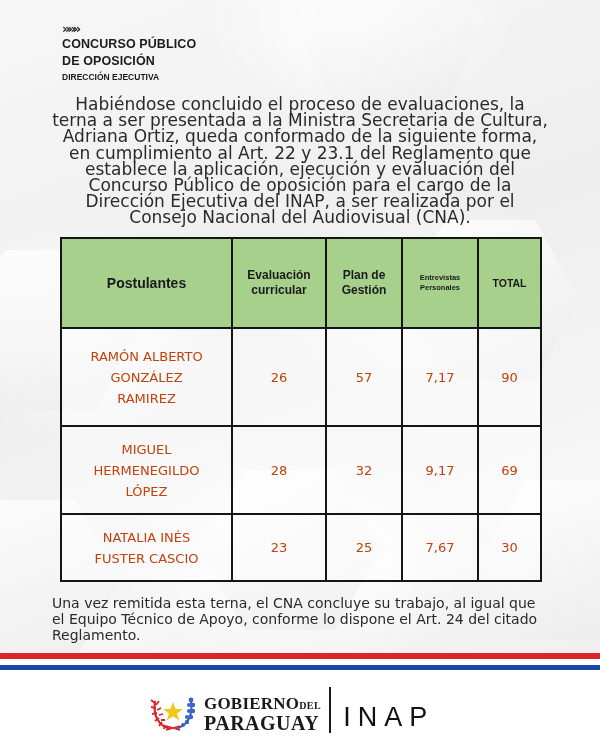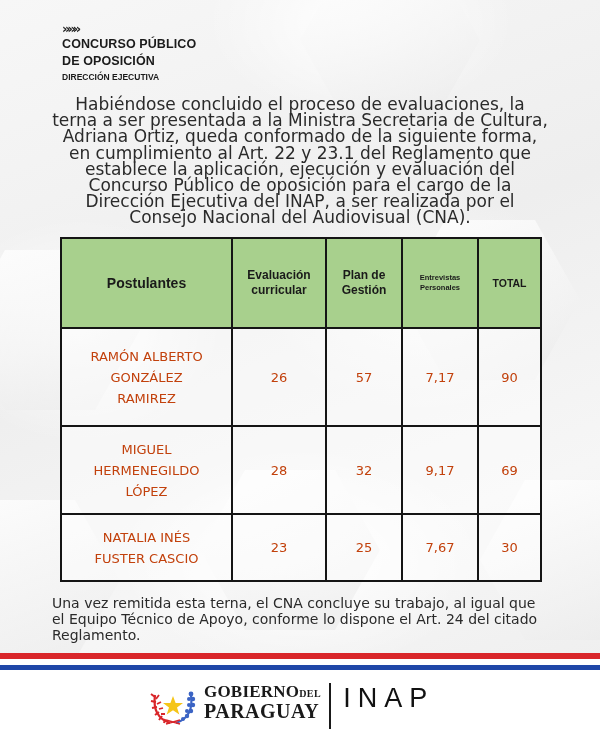--- a/index.html
+++ b/index.html
@@ -57,21 +57,21 @@
   .closing {
     position: absolute; left: 52px; width: 496px; top: 595px;
     text-align: left; font-size: 14px; line-height: 16.2px; color: #2a2a2a;
   }
 
   .flag-red { position: absolute; left: 0; width: 600px; top: 653px; height: 6px; background: #d9262a; z-index: 1; }
   .flag-white { position: absolute; left: 0; width: 600px; top: 659px; height: 6px; background: #ffffff; z-index: 1; }
   .flag-blue { position: absolute; left: 0; width: 600px; top: 665px; height: 5px; background: #1f47a8; z-index: 1; }
   .footer-bg { position: absolute; left: 0; top: 670px; width: 600px; height: 80px; background: #ffffff; z-index: 1; }
 
-  .footer { position: absolute; top: 683px; left: 150px; height: 50px; display: flex; align-items: flex-start; z-index: 2; }
+  .footer { position: absolute; top: 683px; left: 150px; height: 50px; display: flex; align-items: flex-end; z-index: 2; }
   .emblem { width: 46px; height: 44px; margin-right: 8px; }
   .gob { font-family: "Liberation Serif", "DejaVu Serif", serif; font-weight: bold; color: #1a1a1a; line-height: 1; }
   .gob .l1 { font-size: 17px; letter-spacing: 0.2px; }
   .gob .l1 small { font-size: 10px; letter-spacing: 0.5px; }
   .gob .l2 { font-size: 20px; letter-spacing: 0.5px; margin-top: 1px; }
   .divider { width: 2px; height: 46px; background: #1a1a1a; margin: 0 12px 0 8px; }
   .inap { font-family: "Liberation Sans", sans-serif; font-size: 27px; letter-spacing: 7px; color: #111; font-weight: normal; }
 </style>
 </head>
 <body>

